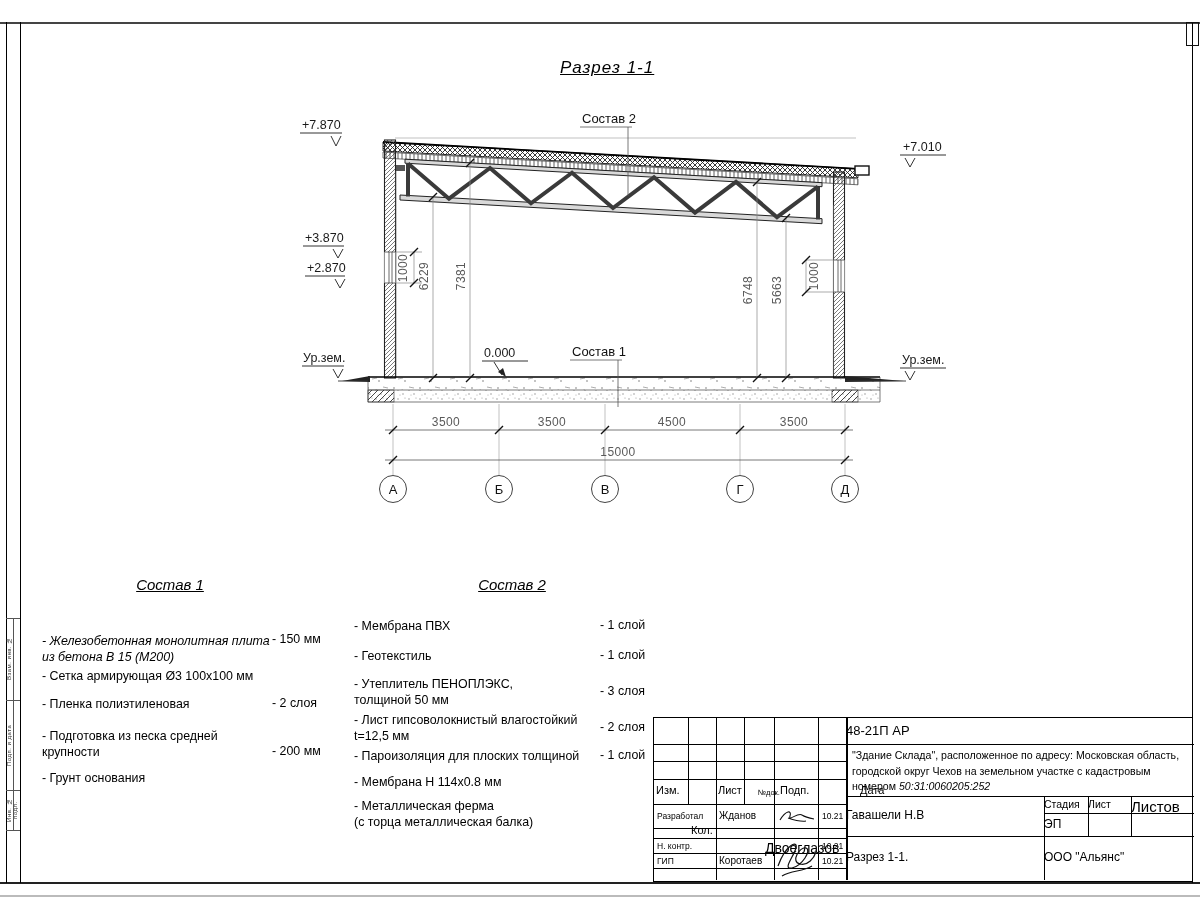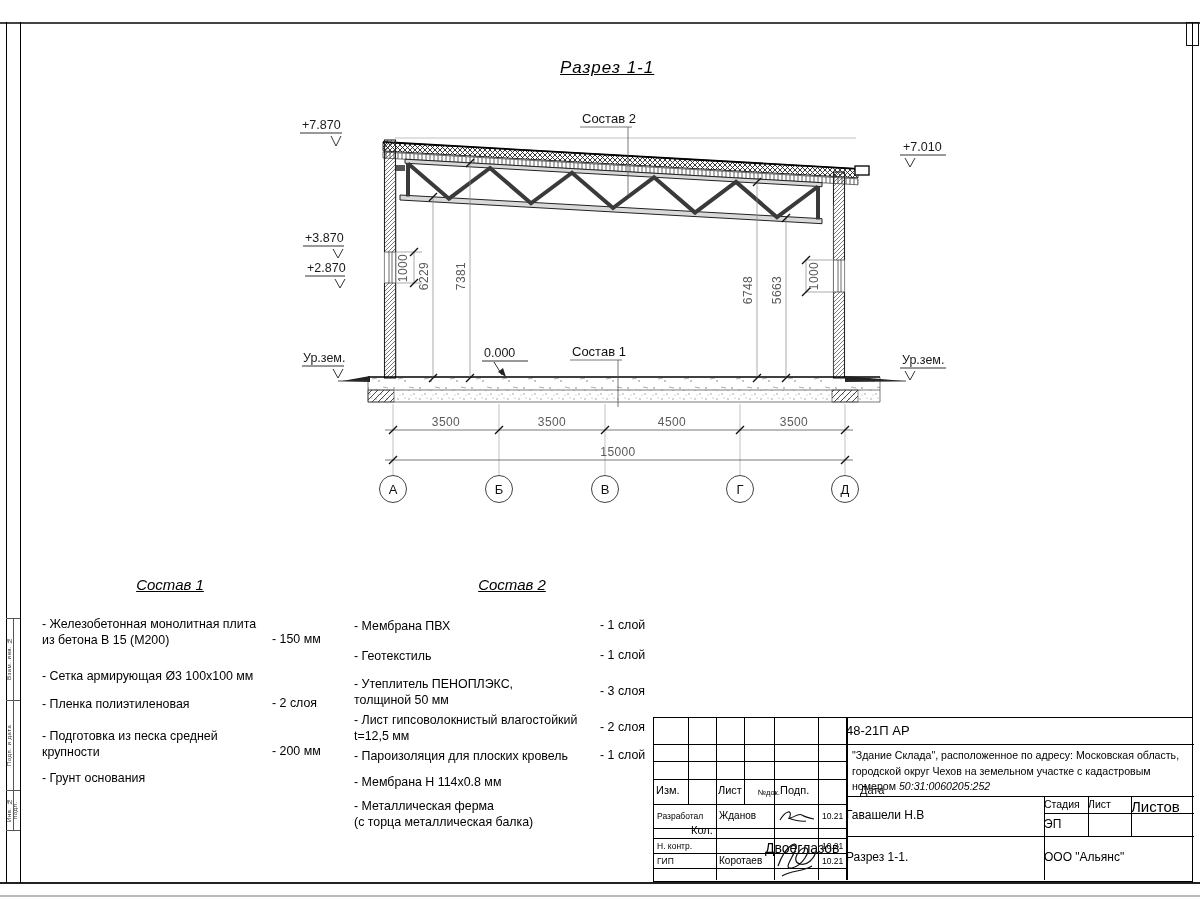--- a/index.html
+++ b/index.html
@@ -196,21 +196,21 @@
       <text x="393" y="494" text-anchor="middle" font-size="13" fill="#111">А</text>
       <text x="499" y="494" text-anchor="middle" font-size="13" fill="#111">Б</text>
       <text x="605" y="494" text-anchor="middle" font-size="13" fill="#111">В</text>
       <text x="740" y="494" text-anchor="middle" font-size="13" fill="#111">Г</text>
       <text x="845" y="494" text-anchor="middle" font-size="13" fill="#111">Д</text>
     </g>
   </svg>
 
   <div class="abs" style="left:40px;top:570px;width:300px;height:230px;">
     <div class="list-head abs" style="left:60px;top:6px;width:140px;">Состав 1</div>
-    <div class="t item-name" style="left:2px;top:46px;width:240px;">- Железобетонная  монолитная плита
+    <div class="t item-name" style="left:2px;top:63px;width:240px;font-style:italic;">- Железобетонная  монолитная плита
   из бетона В 15 (М200)</div>
     <div class="t item-val" style="left:232px;top:62px;">- 150 мм</div>
     <div class="t item-name" style="left:2px;top:98px;width:260px;">- Сетка армирующая Ø3 100х100 мм</div>
     <div class="t item-name" style="left:2px;top:126px;width:240px;">- Пленка полиэтиленовая</div>
     <div class="t item-val" style="left:232px;top:126px;">-  2 слоя</div>
     <div class="t item-name" style="left:2px;top:158px;width:240px;">- Подготовка из песка средней
   крупности</div>
     <div class="t item-val" style="left:232px;top:174px;">- 200 мм</div>
     <div class="t item-name" style="left:2px;top:200px;width:240px;">- Грунт основания</div>
   </div>
@@ -220,21 +220,21 @@
     <div class="t item-name" style="left:2px;top:48px;width:250px;">- Мембрана ПВХ</div>
     <div class="t item-val" style="left:248px;top:48px;">- 1 слой</div>
     <div class="t item-name" style="left:2px;top:78px;width:250px;">- Геотекстиль</div>
     <div class="t item-val" style="left:248px;top:78px;">- 1 слой</div>
     <div class="t item-name" style="left:2px;top:106px;width:250px;">- Утеплитель ПЕНОПЛЭКС,
   толщиной 50 мм</div>
     <div class="t item-val" style="left:248px;top:114px;">- 3 слоя</div>
     <div class="t item-name" style="left:2px;top:142px;width:250px;">- Лист гипсоволокнистый влагостойкий
  t=12,5 мм</div>
     <div class="t item-val" style="left:248px;top:150px;">- 2 слоя</div>
-    <div class="t item-name" style="left:2px;top:178px;width:250px;">- Пароизоляция для плоских кровель</div>
+    <div class="t item-name" style="left:2px;top:178px;width:250px;">- Пароизоляция для плоских толщиной</div>
     <div class="t item-val" style="left:248px;top:178px;">- 1 слой</div>
     <div class="t item-name" style="left:2px;top:204px;width:250px;">- Мембрана Н 114х0.8 мм</div>
     <div class="t item-name" style="left:2px;top:228px;width:250px;">- Металлическая ферма
   (с торца металлическая балка)</div>
   </div>
 
   <div class="abs" style="left:653px;top:717px;width:540px;height:165px;border:1.6px solid #000;box-sizing:border-box;">
 
     <div class="vline" style="left:34px;top:0;height:86px;"></div>
     <div class="vline" style="left:62px;top:0;height:162px;"></div>

